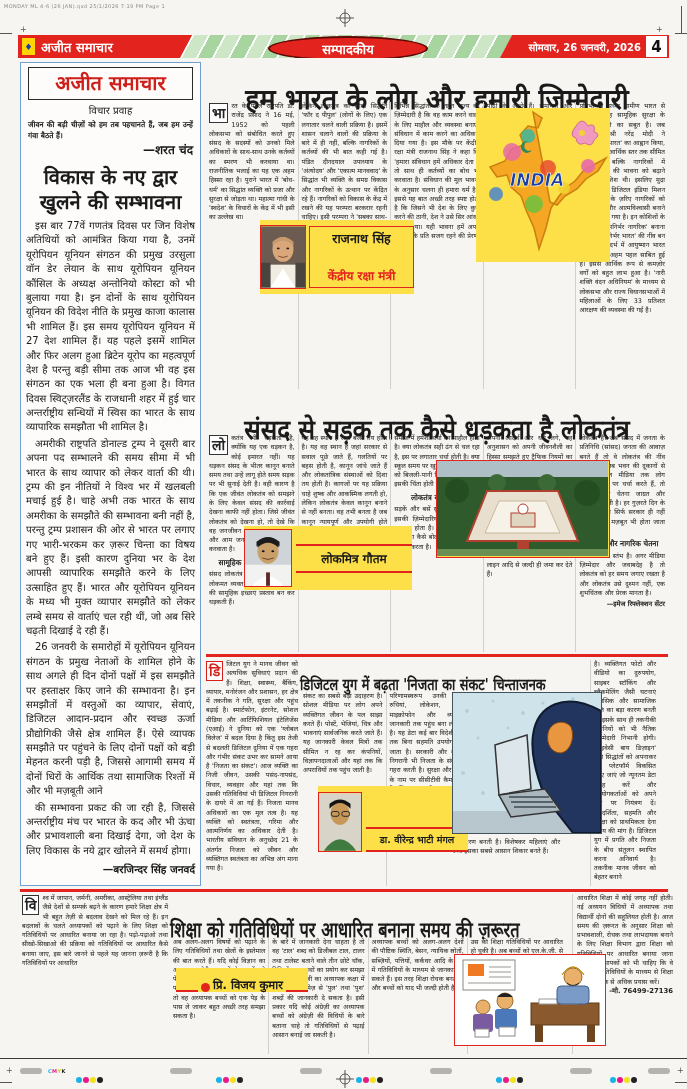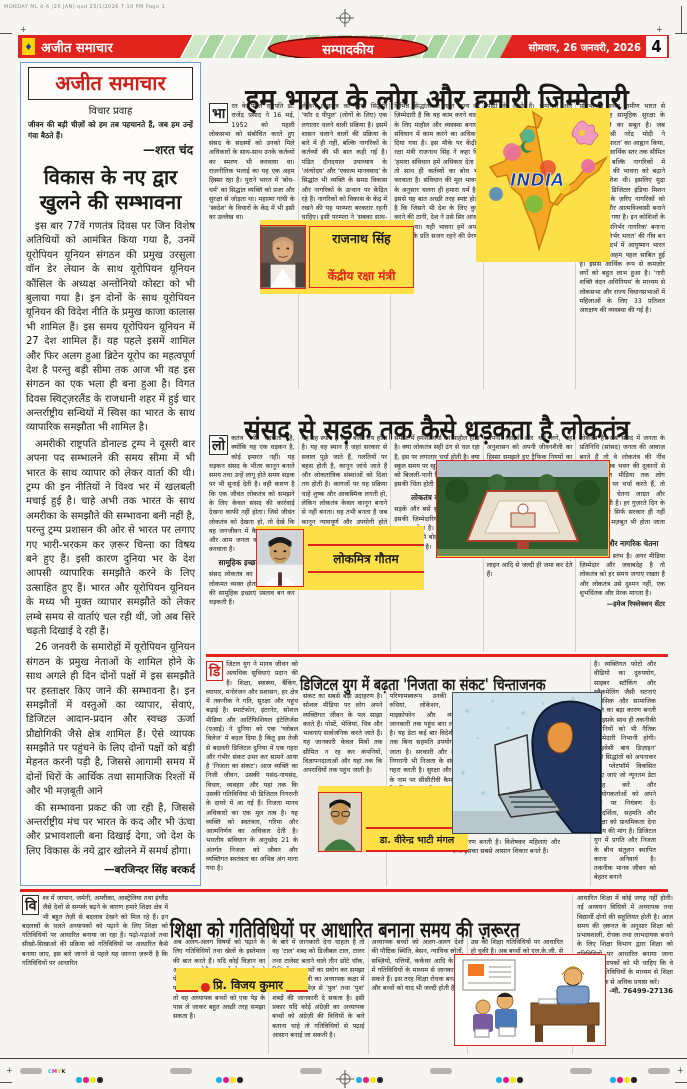--- a/index.html
+++ b/index.html
@@ -71,21 +71,21 @@
   .phone{font-weight:bold;font-size:6.8px;text-align:right;}
   
   .overlay{background:#fde047;z-index:6;}
   .rajnath{left:260px;top:220px;width:154px;height:74px;display:flex;gap:3px;align-items:center;}
   .photo-frame{border:1.5px solid #e3231e;box-sizing:border-box;flex:none;}
   .rajnath-cap{flex:1;border:1.5px solid #e3231e;text-align:center;padding:3px 2px;}
   .rajnath-cap .nm{font-weight:bold;font-size:12.5px;}
   .rajnath-cap .tt{font-weight:bold;font-size:12px;color:#e3231e;margin-top:20px;}
   .mapbox{left:476px;top:108px;width:134px;height:154px;}
   .parl{left:436px;top:460px;width:174px;height:98px;border:1.5px solid #e3231e;box-sizing:border-box;}
-  .gautam{left:256px;top:526px;width:168px;height:64px;display:flex;gap:4px;align-items:center;}
+  .gautam{left:244px;top:526px;width:168px;height:64px;display:flex;gap:4px;align-items:center;}
   .nameplate-red{flex:1;border-top:2px solid #e3231e;border-bottom:2px solid #e3231e;
       text-align:center;font-weight:bold;padding:4px 0;}
   .bhati{left:318px;top:786px;width:150px;height:66px;display:flex;gap:4px;align-items:flex-end;}
   .hacker{left:452px;top:692px;width:150px;height:142px;border:1px solid #44525c;box-sizing:border-box;}
   .teacher{left:454px;top:954px;width:152px;height:92px;border:1.5px solid #e3231e;box-sizing:border-box;background:#fff;}
   .vijay{left:176px;top:968px;width:132px;height:24px;display:flex;align-items:flex-end;gap:3px;}
   .vijay .dash{flex:1;height:2px;background:#e3231e;}
   .vijay .dot{width:9px;height:9px;border-radius:50%;background:#e3231e;flex:none;}
   .vijay .nm{font-weight:bold;font-size:11.5px;white-space:nowrap;}
   .redrule{background:#e3231e;height:2.5px;z-index:4;}
@@ -129,21 +129,21 @@
   <div class="tagline">विचार प्रवाह</div>
   <div class="quote">जीवन की बड़ी चीज़ों को हम तब पहचानते हैं, जब हम उन्हें गंवा बैठते हैं।</div>
   <div class="quote-author">—शरत चंद</div>
   <h2 class="ed-headline">विकास के नए द्वार खुलने की सम्भावना</h2>
   <div class="ed-body">
     <p>इस बार 77वें गणतंत्र दिवस पर जिन विशेष अतिथियों को आमंत्रित किया गया है, उनमें यूरोपियन यूनियन संगठन की प्रमुख उरसुला वॉन डेर लेयान के साथ यूरोपियन यूनियन कौंसिल के अध्यक्ष अन्तोनियो कोस्टा को भी बुलाया गया है। इन दोनों के साथ यूरोपियन यूनियन की विदेश नीति के प्रमुख काजा कालास भी शामिल हैं। इस समय यूरोपियन यूनियन में 27 देश शामिल हैं। यह पहले इसमें शामिल और फिर अलग हुआ ब्रिटेन यूरोप का महत्वपूर्ण देश है परन्तु बड़ी सीमा तक आज भी वह इस संगठन का एक भला ही बना हुआ है। विगत दिवस स्विट्ज़रलैंड के राजधानी शहर में हुई चार अन्तर्राष्ट्रीय सन्धियों में स्विस का भारत के साथ व्यापारिक समझौता भी शामिल है।</p>
     <p>अमरीकी राष्ट्रपति डोनाल्ड ट्रम्प ने दूसरी बार अपना पद सम्भालने की समय सीमा में भी भारत के साथ व्यापार को लेकर वार्ता की थी। ट्रम्प की इन नीतियों ने विश्व भर में खलबली मचाई हुई है। चाहे अभी तक भारत के साथ अमरीका के समझौते की सम्भावना बनी नहीं है, परन्तु ट्रम्प प्रशासन की ओर से भारत पर लगाए गए भारी-भरकम कर ज़रूर चिन्ता का विषय बने हुए हैं। इसी कारण दुनिया भर के देश आपसी व्यापारिक समझौते करने के लिए उत्साहित हुए हैं। भारत और यूरोपियन यूनियन के मध्य भी मुक्त व्यापार समझौते को लेकर लम्बे समय से वार्ताएं चल रही थीं, जो अब सिरे चढ़ती दिखाई दे रही हैं।</p>
     <p>26 जनवरी के समारोहों में यूरोपियन यूनियन संगठन के प्रमुख नेताओं के शामिल होने के साथ अगले ही दिन दोनों पक्षों में इस समझौते पर हस्ताक्षर किए जाने की सम्भावना है। इन समझौतों में वस्तुओं का व्यापार, सेवाएं, डिजिटल आदान-प्रदान और स्वच्छ ऊर्जा प्रौद्योगिकी जैसे क्षेत्र शामिल हैं। ऐसे व्यापक समझौते पर पहुंचने के लिए दोनों पक्षों को बड़ी मेहनत करनी पड़ी है, जिससे आगामी समय में दोनों धिरों के आर्थिक तथा सामाजिक रिश्तों में और भी मज़बूती आने</p>
     <p>की सम्भावना प्रकट की जा रही है, जिससे अन्तर्राष्ट्रीय मंच पर भारत के कद और भी ऊंचा और प्रभावशाली बना दिखाई देगा, जो देश के लिए विकास के नये द्वार खोलने में समर्थ होगा।</p>
   </div>
-  <div class="signature">—बरजिन्दर सिंह बरकर्द</div>
+  <div class="signature">—बरजिन्दर सिंह जनवर्द</div>
 </aside>
 
 <h1 class="abs h1-main">हम भारत के लोग और हमारी ज़िम्मेदारी</h1>
 <section class="abs a1cols cols">
   <div class="col txt">
     <span class="dropcap">भा</span><span>रत के पहले राष्ट्रपति डॉ. राजेंद्र प्रसाद ने 16 मई, 1952 को पहली लोकसभा को संबोधित करते हुए संसद के सदस्यों को उनको मिले अधिकारों के साथ-साथ उनके कर्तव्यों का स्मरण भी करवाया था। राजनीतिक भलाई का यह एक अहम हिस्सा रहा है। पुराने भारत में 'बोध-धर्म' का सिद्धांत व्यक्ति को प्रजा और सुरक्षा से जोड़ता था। महात्मा गांधी के 'स्वदेश' के विचारों के केंद्र में भी इसी का उल्लेख था।</span>
   </div>
   <div class="col txt">लेकिन लोकतंत्र का सीधा सिद्धांत 'फॉर द पीपुल' (लोगों के लिए) एक लगातार चलने वाली प्रक्रिया है। इसमें शासन चलाने वालों की प्रक्रिया के बारे में ही नहीं, बल्कि नागरिकों के कर्तव्यों की भी बात कही गई है। पंडित दीनदयाल उपाध्याय के 'अंत्योदय' और 'एकात्म मानववाद' के सिद्धांत भी व्यक्ति के समग्र विकास और नागरिकों के उत्थान पर केंद्रित रहे हैं। नागरिकों को विकास के केंद्र में रखने की यह परम्परा बरकरार रहनी चाहिए। इसी परम्परा ने 'सबका साथ-सबका विकास' का मार्ग दिखाया।</div>
   <div class="col txt">विभिन्न सिद्धांतों के तहत राज्य की ज़िम्मेदारी है कि वह काम करने वालों के लिए माहौल और व्यवस्था बनाए। संविधान में काम करने का अधिकार दिया गया है। इस मौके पर केंद्रीय रक्षा मंत्री राजनाथ सिंह ने कहा कि 'हमारा संविधान हमें अधिकार देता है तो साथ ही कर्तव्यों का बोध भी करवाता है। संविधान की मूल भावना के अनुसार चलना ही हमारा धर्म है।' इससे यह बात अच्छी तरह स्पष्ट होती है कि जिसने भी देश के लिए कुछ करने की ठानी, देश ने उसे सिर आंखों पर बिठाया। यही भावना हमें अपने कर्तव्यों के प्रति सजग रहने की प्रेरणा देती है।</div>
   <div class="col txt">पीढ़ी के अच्छे हैं। समानता और कानून को सुरक्षित बनाने को इसे अपनाया गया। एक अच्छा उदाहरण स्वच्छ भारत मिशन (एसबीएम) है। इस मिशन का नेतृत्व लोग खुद कर रहे हैं और उन्होंने इसे एक सार्वजनिक आंदोलन का रूप दिया है। यह सिर्फ स्वच्छता पर केंद्रित एक पहल भर नहीं है, बल्कि नागरिकों के बीच अपनेपन की भावना जगाने का अभियान भी है।</div>

